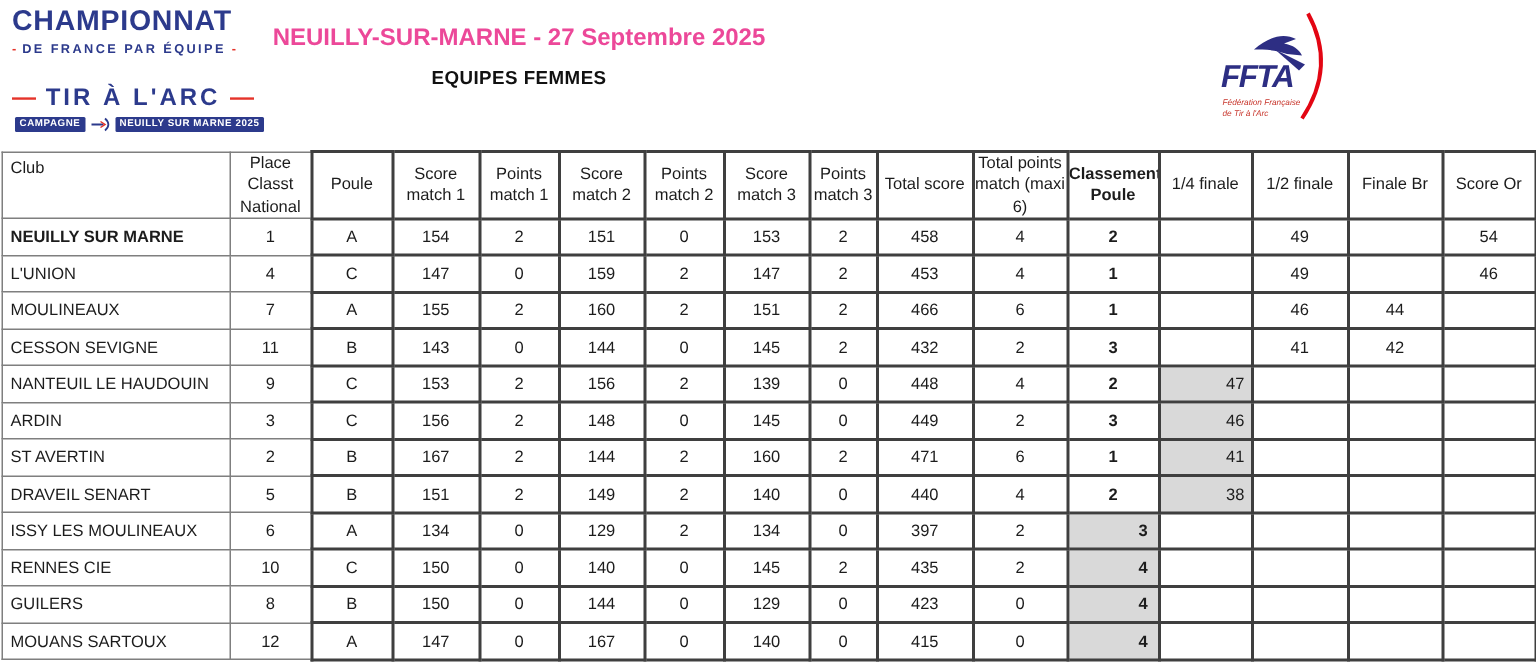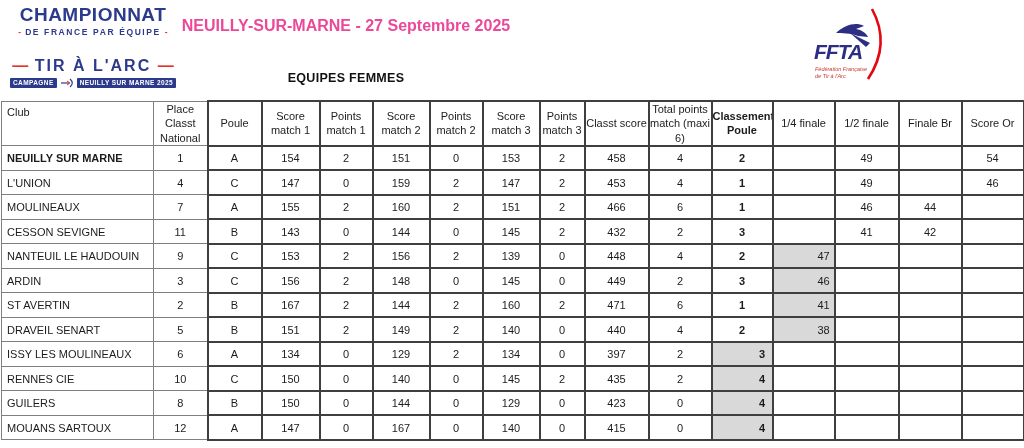--- a/index.html
+++ b/index.html
@@ -4,36 +4,36 @@
 <style>
   * { box-sizing: border-box; }
   html,body { margin:0; padding:0; }
   body {
     width:1024px; height:448px; background:#ffffff; position:relative; overflow:hidden;
     font-family:"Liberation Sans", sans-serif; color:#1c1c1c;
   }
 
   
   .champ-logo {
-    position:absolute; left:8px; top:5px; width:170px; text-align:center; line-height:1;
+    position:absolute; left:8px; top:5px; width:170px; text-align:left; line-height:1;
   }
   .champ-line1 { font-size:19px; font-weight:700; color:#2c3a8c; letter-spacing:.5px; }
   .champ-line2 { font-size:8.5px; font-weight:700; color:#2c3a8c; letter-spacing:1.6px; margin-top:4px; }
   .champ-line3 { font-size:16px; font-weight:700; color:#2c3a8c; letter-spacing:2px; margin-top:21px; }
   .champ-dash { color:#e5332a; font-weight:700; letter-spacing:0; }
   .champ-banner { margin-top:4px; display:flex; align-items:center; justify-content:center; gap:2px; }
   .banner-box {
     background:#2c3a8c; color:#ffffff; font-size:6.5px; font-weight:700;
     padding:2px 3px; letter-spacing:.4px; white-space:nowrap; border-radius:1px;
   }
   .archer-mini { width:16px; height:10px; }
 
   .title-block { position:absolute; left:150px; top:0; width:392px; text-align:center; }
   .main-title { margin-top:17px; font-size:16px; font-weight:700; color:#ec4899; }
-  .sub-title  { margin-top:36px; font-size:12.5px; font-weight:700; color:#111111; letter-spacing:.3px; }
+  .sub-title  { margin-top:10px; font-size:12.5px; font-weight:700; color:#111111; letter-spacing:.3px; }
 
   .ffta-logo { position:absolute; left:775px; top:3px; width:100px; height:86px;margin-left:31px; }
   .ffta-mark { position:absolute; left:0; top:0; width:100px; height:86px; }
   .ffta-word {
     position:absolute; left:8px; top:37px; font-size:21px; font-weight:700; font-style:italic;
     color:#2d2e83; letter-spacing:-1px;
   }
   .ffta-sub { position:absolute; left:9px; top:63px; font-size:5.5px; color:#c8372d; line-height:1.3; font-style:italic; text-align:left; }
 
   
@@ -121,21 +121,21 @@
         <th class="cell-thick">Points
 match 1</th>
         <th class="cell-thick">Score
 match 2</th>
         <th class="cell-thick">Points
 match 2</th>
         <th class="cell-thick">Score
 match 3</th>
         <th class="cell-thick">Points
 match 3</th>
-        <th class="cell-thick">Classt score</th>
+        <th class="cell-thick">Total score</th>
         <th class="cell-thick">Total points
 match (maxi
 6)</th>
         <th class="cell-thick bold">Classement
 Poule</th>
         <th class="cell-thick">1/4 finale</th>
         <th class="cell-thick">1/2 finale</th>
         <th class="cell-thick">Finale Br</th>
         <th class="cell-thick">Score Or</th>
       </tr>

